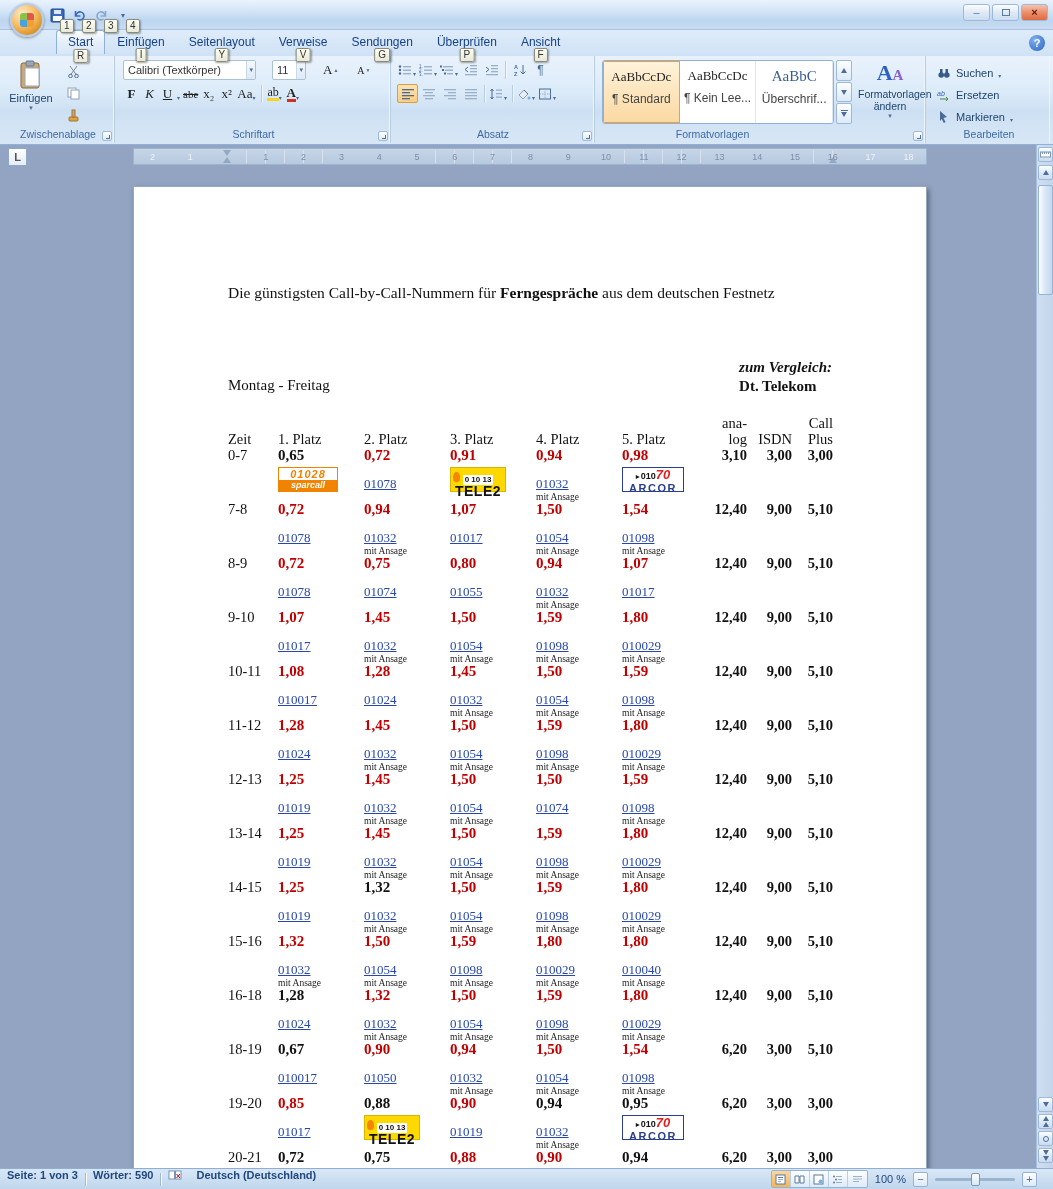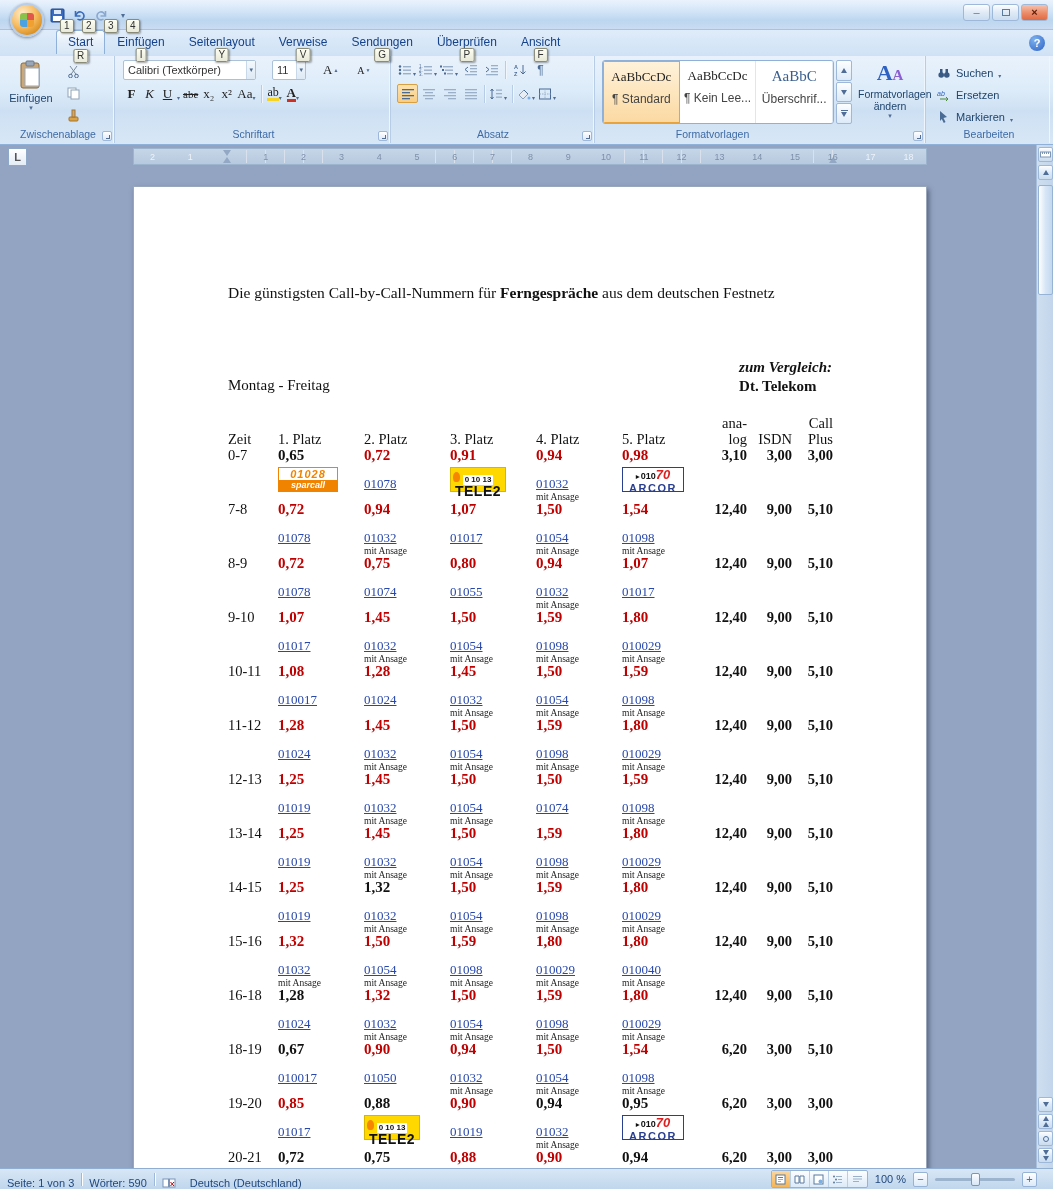--- a/index.html
+++ b/index.html
@@ -161,21 +161,21 @@
 .scbtn{position:absolute;left:1px;width:15px;height:15px;background:linear-gradient(#fdfeff,#dceaf8 50%,#cbdcef);
  border:1px solid #9db8d8;border-radius:2px;display:flex;align-items:center;justify-content:center;flex-direction:column;gap:1px;}
 .scthumb{position:absolute;left:1px;top:40px;width:15px;height:110px;
  background:linear-gradient(90deg,#fdfeff,#d7e6f6 50%,#c3d8ee);border:1px solid #96b3d6;border-radius:2px;}
 .ball{width:6px;height:6px;border:1.5px solid #4f6d96;border-radius:50%;}
 
 
 .statusbar{position:absolute;left:0;top:1168px;width:1053px;height:21px;
  background:linear-gradient(180deg,#d8e7f6,#c0d6ec);border-top:1px solid #90add2;z-index:40;
  display:flex;align-items:center;font-size:11px;color:#1f477e;}
-.sb-item{padding:0 7px;display:flex;align-items:flex-end;gap:4px;height:100%;}
+.sb-item{padding:0 7px;display:flex;align-items:flex-start;gap:4px;height:100%;font-weight:bold;}
 .sb-sep{width:1px;height:13px;background:#9db8d8;box-shadow:1px 0 0 #fff;}
 .sb-right{margin-left:auto;display:flex;align-items:center;gap:7px;padding-right:16px;}
 .viewbtns{display:flex;border:1px solid #96b3d6;border-radius:2px;background:linear-gradient(#fdfeff,#dceaf8);}
 .vb{width:19px;height:16px;display:flex;align-items:center;justify-content:center;border-right:1px solid #b9cfe6;}
 .vb:last-child{border-right:none;}
 .vb.active{background:linear-gradient(#fbd7a0,#f6b556);}
 .ztrack{position:relative;width:80px;height:3px;background:#9db4cf;border-radius:2px;}
 .ztick{position:absolute;left:50%;top:-3px;width:1px;height:9px;background:#7d96b4;}
 .zthumb{position:absolute;left:36px;top:-5px;width:9px;height:13px;background:linear-gradient(#fdfeff,#d7e6f6);
  border:1px solid #7d96b4;border-radius:2px;}

